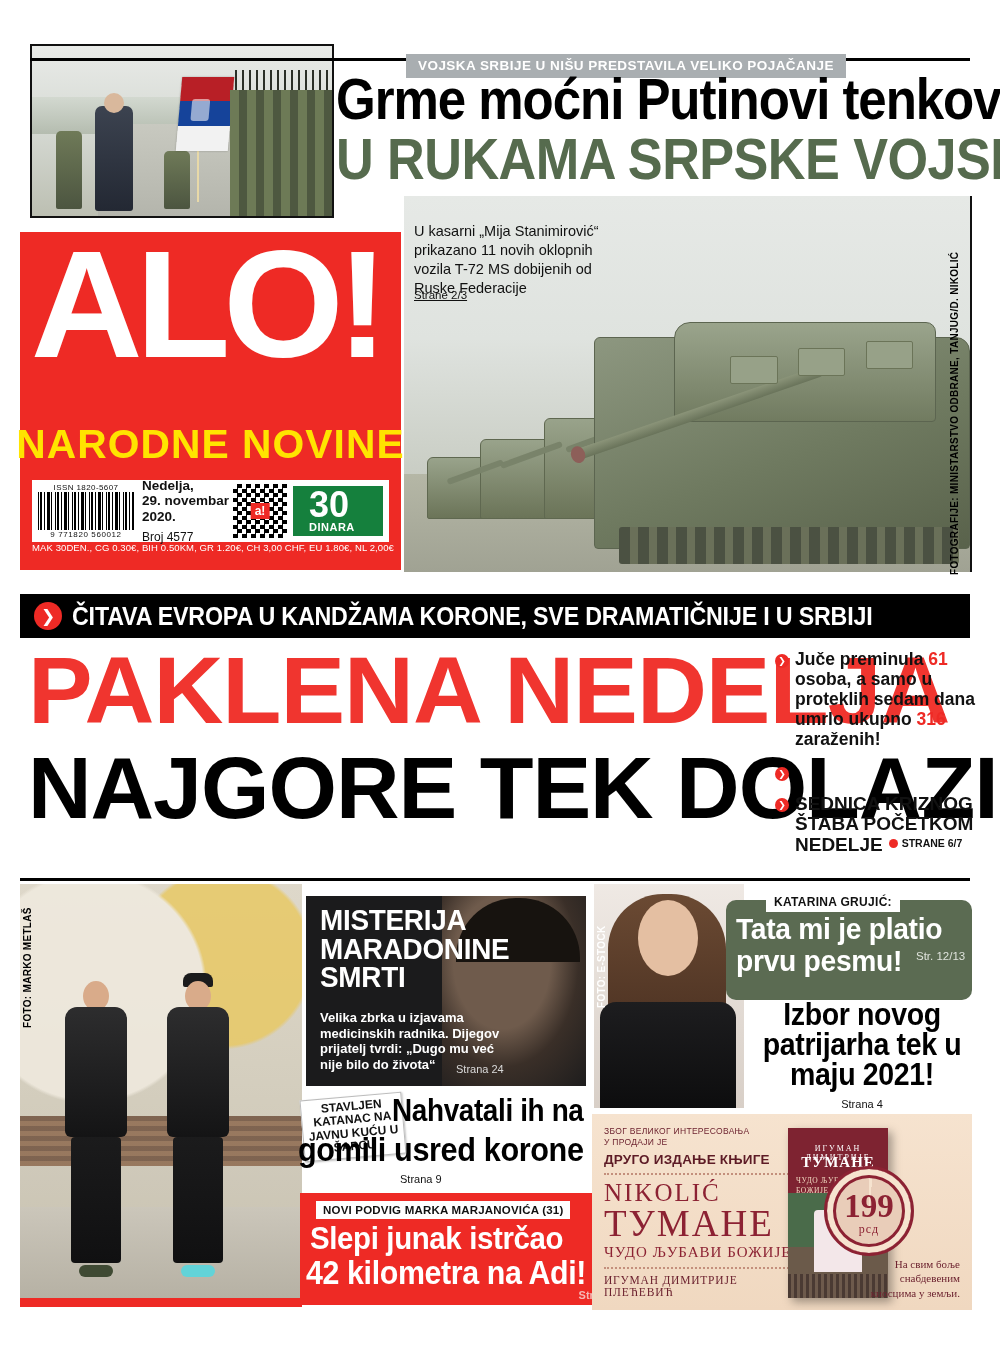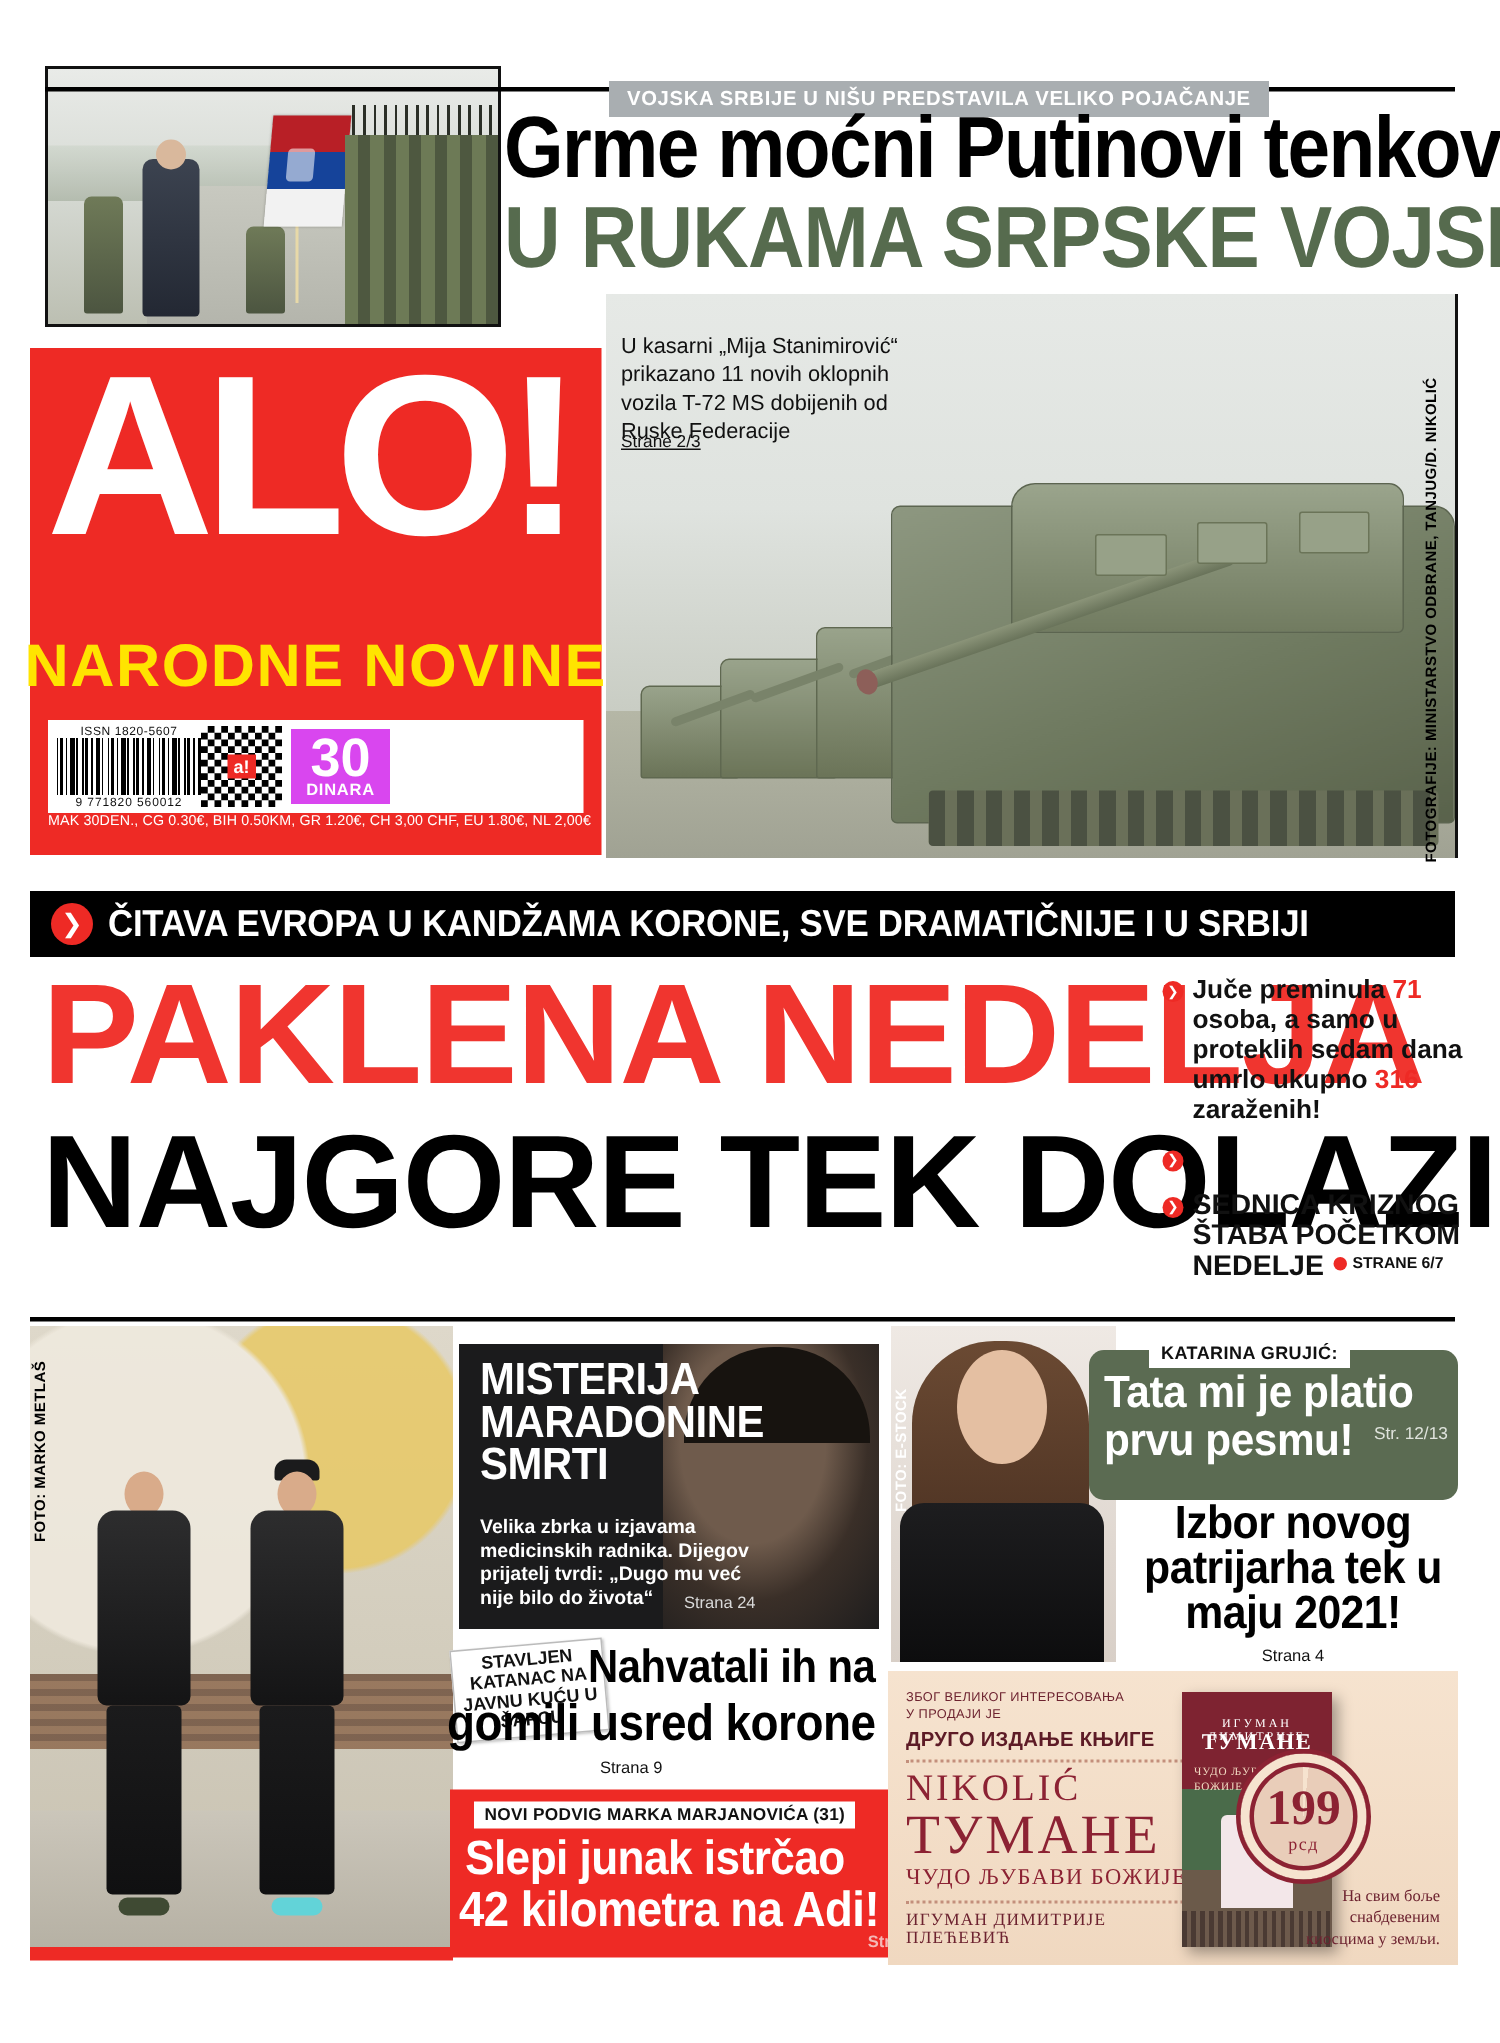--- a/index.html
+++ b/index.html
@@ -95,21 +95,21 @@
       #000 0 1px,#fff 1px 2px,#000 2px 4px,#fff 4px 6px,#000 6px 7px,#fff 7px 9px,
       #000 9px 12px,#fff 12px 13px,#000 13px 14px,#fff 14px 17px);}
   #barcode-num{font-size:8px;color:#111;text-align:center;letter-spacing:.6px;}
   #issue-block{flex:1;padding-left:8px;}
   #issue-day,#issue-date{font-weight:700;font-size:13.5px;line-height:1.15;color:#111;}
   #issue-num{font-size:12px;margin-top:6px;color:#111;}
   #qr{width:54px;height:54px;background:
      repeating-conic-gradient(#000 0 25%,#fff 0 50%) 0 0/9px 9px;position:relative;}
   #qr:after{content:"a!";position:absolute;left:50%;top:50%;transform:translate(-50%,-50%);
      background:#ee2a25;color:#fff;font-weight:700;font-size:12px;padding:1px 4px;}
-  #price{width:58px;margin-left:6px;background:#d946ef;color:#fff;text-align:center;padding:2px 4px 3px;}
+  #price{width:58px;margin-left:6px;background:#15803d;color:#fff;text-align:left;padding:2px 16px 3px;}
   #price-num{font-weight:700;font-size:36px;line-height:.92;}
   #price-cur{font-weight:700;font-size:11px;letter-spacing:.5px;}
   #prices-intl{position:absolute;left:12px;right:12px;top:310px;color:#fff;font-size:9.5px;
     letter-spacing:.1px;white-space:nowrap;}
 
   
   #banner-corona{left:20px;top:594px;width:950px;height:44px;background:#000;
     display:flex;align-items:center;}
   #banner-arrow{width:28px;height:28px;border-radius:50%;background:#ee2a25;margin-left:14px;
     display:flex;align-items:center;justify-content:center;color:#fff;font-size:17px;font-weight:700;}
@@ -315,20 +315,25 @@
   <div class="abs" id="masthead">
     <div id="logo-alo">ALO!</div>
     <div id="logo-sub">NARODNE NOVINE</div>
 
     <div id="infostrip">
       <div id="barcode-wrap">
         <div id="issn">ISSN  1820-5607</div>
         <div id="barcode"></div>
         <div id="barcode-num">9  771820 560012</div>
       </div>
+      <div id="issue-block">
+        <div id="issue-day">Nedelja,</div>
+        <div id="issue-date">29. novembar 2020.</div>
+        <div id="issue-num">Broj 4577</div>
+      </div>
       <div id="qr"></div>
       <div id="price">
         <div id="price-num">30</div>
         <div id="price-cur">DINARA</div>
       </div>
     </div>
 
     <div id="prices-intl">MAK 30DEN., CG 0.30€, BIH 0.50KM, GR 1.20€, CH 3,00 CHF, EU 1.80€, NL 2,00€</div>
   </div>
 
@@ -337,21 +342,21 @@
     <div id="banner-text">ČITAVA EVROPA U KANDŽAMA KORONE, SVE DRAMATIČNIJE I U SRBIJI</div>
   </div>
 
   <div class="abs" id="hl-main-1">PAKLENA NEDELJA</div>
   <div class="abs" id="hl-main-2">NAJGORE TEK DOLAZI!</div>
 
   <div class="abs" id="bullets">
 
     <div class="bullet">
       <div class="bdot">❯</div>
-      <div class="btext"><span>Juče preminula </span><span class="num">71</span><span> osoba, a samo u proteklih sedam dana umrlo ukupno </span><span class="num">316</span><span> zaraženih!</span></div>
+      <div class="btext"><span>Juče preminula </span><span class="num">61</span><span> osoba, a samo u proteklih sedam dana umrlo ukupno </span><span class="num">316</span><span> zaraženih!</span></div>
     </div>
 
     <div class="bullet">
       <div class="bdot">❯</div>
     </div>
 
     <div class="bullet">
       <div class="bdot">❯</div>
       <div class="bcaps"><span>SEDNICA KRIZNOG ŠTABA POČETKOM NEDELJE</span><span id="bullet-pages">
             <span class="pd"></span>

